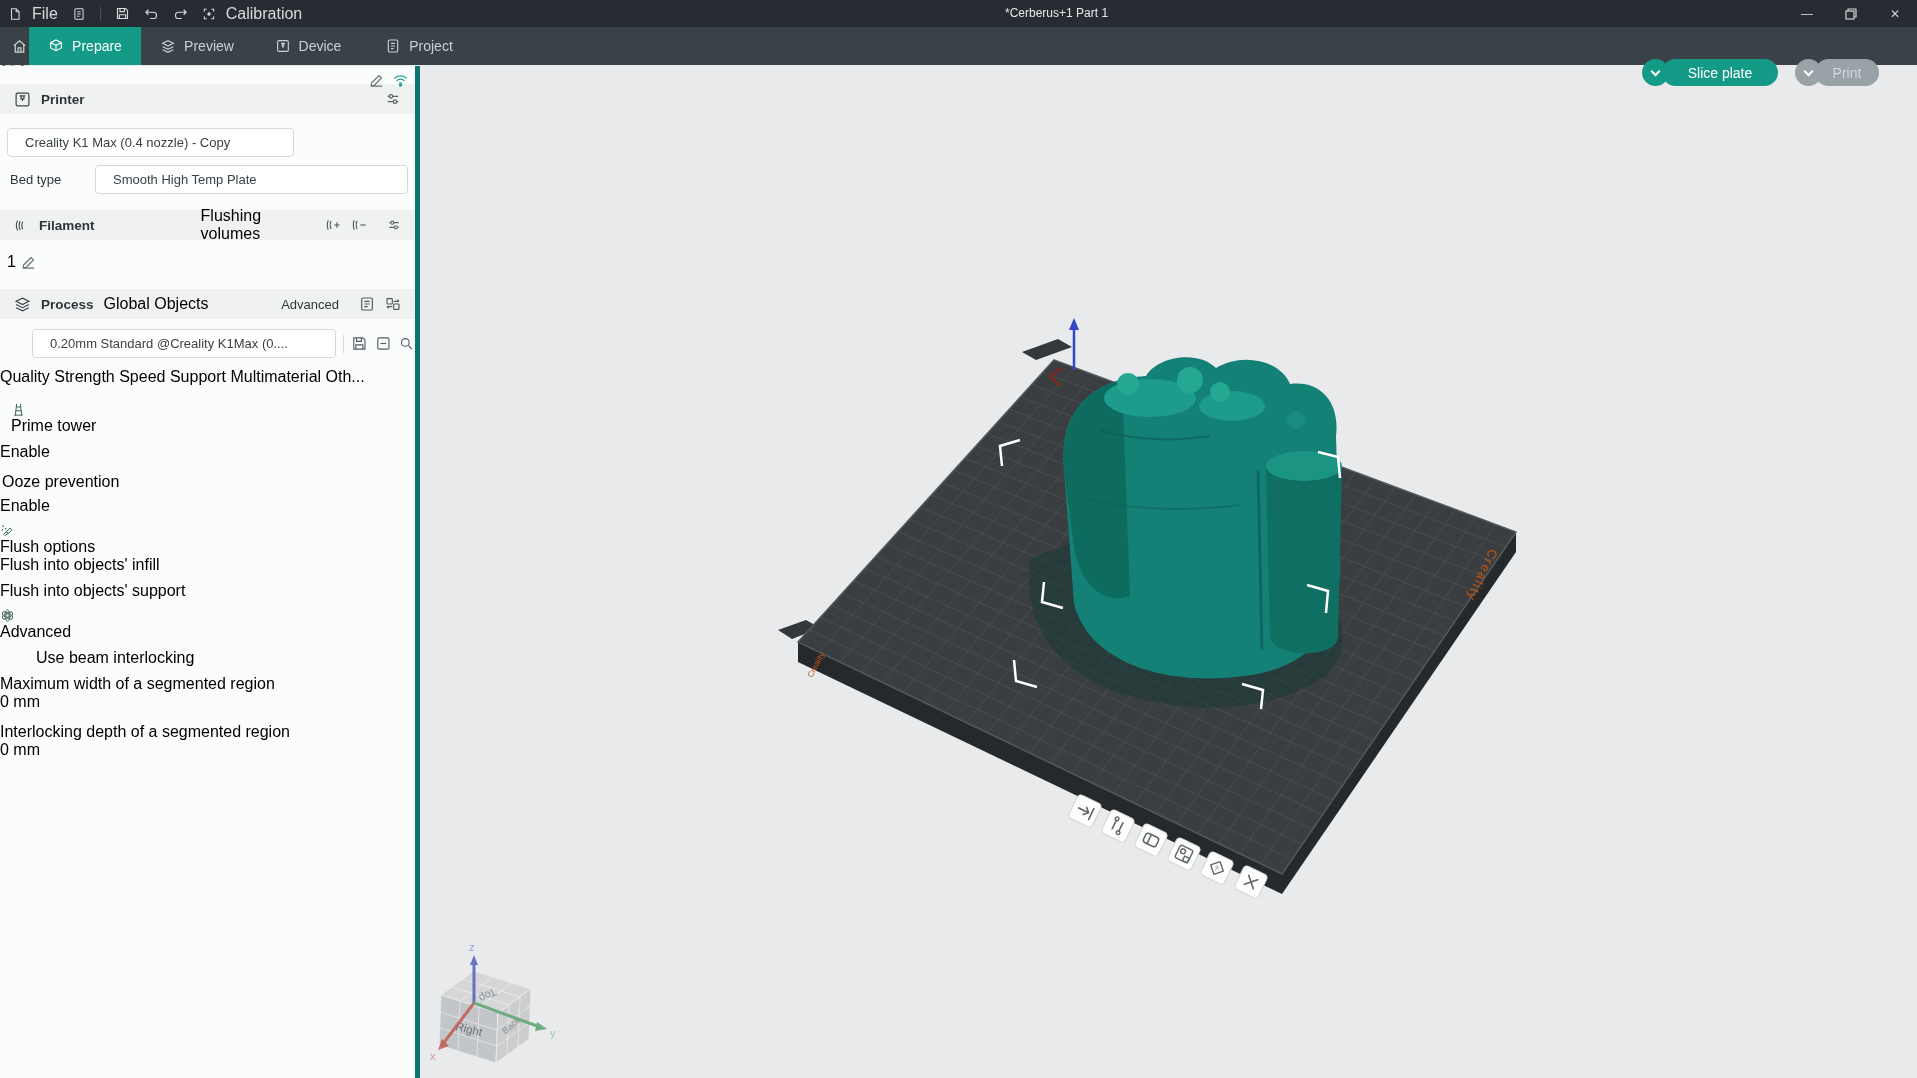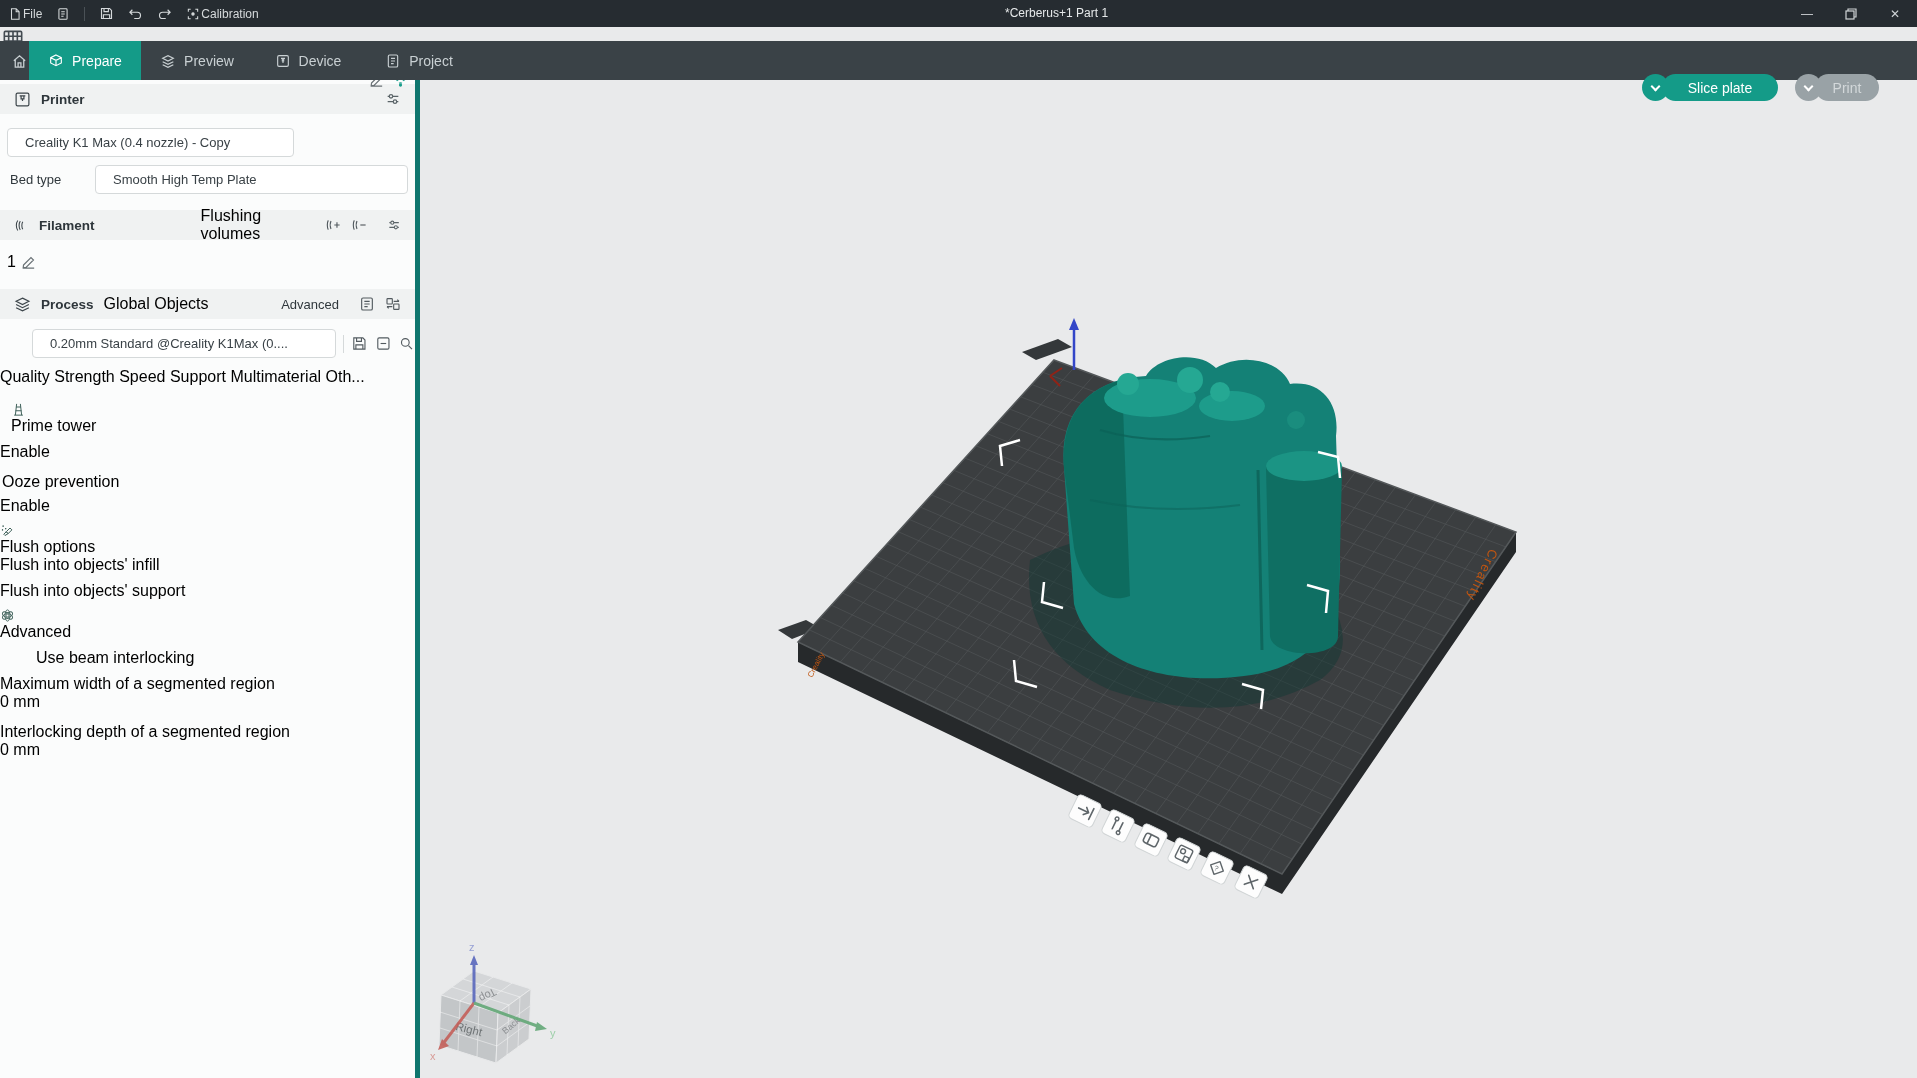--- a/index.html
+++ b/index.html
@@ -4,28 +4,28 @@
 <style>
   * { margin:0; padding:0; box-sizing:border-box; }
   html,body { width:1917px; height:1078px; overflow:hidden; font-family:"Liberation Sans",sans-serif; }
   body { position:relative; background:#e9eaeb; }
   svg { display:block; }
   .abs { position:absolute; }
 
   
   .titlebar { position:absolute; left:0; top:0; width:1917px; height:27px; background:#262c31; color:#dfe3e5; z-index:40; }
   .tb-left { position:absolute; left:8px; top:0; height:27px; display:flex; align-items:center; gap:14px; }
-  .tb-item { display:flex; align-items:center; gap:1px; font-size:12px; color:#d6dadc; cursor:default; }
+  .tb-item { display:flex; align-items:center; gap:10px; font-size:16px; color:#d6dadc; cursor:default; }
   .tb-sep { width:1px; height:14px; background:#4a5156; }
   .tb-title { position:absolute; left:1005px; top:6px; font-size:12px; color:#e6e9ea; }
   .win-ctrls { position:absolute; right:0; top:0; height:27px; display:flex; }
   .win-btn { width:44px; height:27px; display:flex; align-items:center; justify-content:center; color:#cfd4d6; font-size:12px; }
 
   
-  .navbar { position:absolute; left:0; top:41px; width:1917px; height:39px; background:#3a4247; z-index:39; }
+  .navbar { position:absolute; left:0; top:26px; width:1917px; height:39px; background:#3a4247; z-index:39; }
   .nav-home { position:absolute; left:6px; top:7px; width:26px; height:26px; display:flex; align-items:center; justify-content:center; }
   .nav-tab { position:absolute; top:0; height:39px; display:flex; align-items:center; justify-content:center; gap:8px; color:#c9d0d3; font-size:14px; }
   .nav-tab.active { background:#149b88; color:#fff; }
   .pillbtn { position:absolute; top:33px; height:27px; border-radius:14px; display:flex; align-items:center; justify-content:center; font-size:14px; }
   .chevcircle { position:absolute; top:33px; width:27px; height:27px; border-radius:50%; display:flex; align-items:center; justify-content:center; }
   .chev { width:7px; height:7px; border-left:2px solid #fff; border-bottom:2px solid #fff; transform:rotate(-45deg); margin-top:-3px; }
 
   
   .sidebar { position:absolute; left:0; top:66px; width:420px; height:1012px; background:#fbfcfc; border-right:5px solid #0f766e; z-index:30; }
   .sec-header { background:#f0f2f2; height:30px; display:flex; align-items:center; padding:0 14px; gap:10px; }

